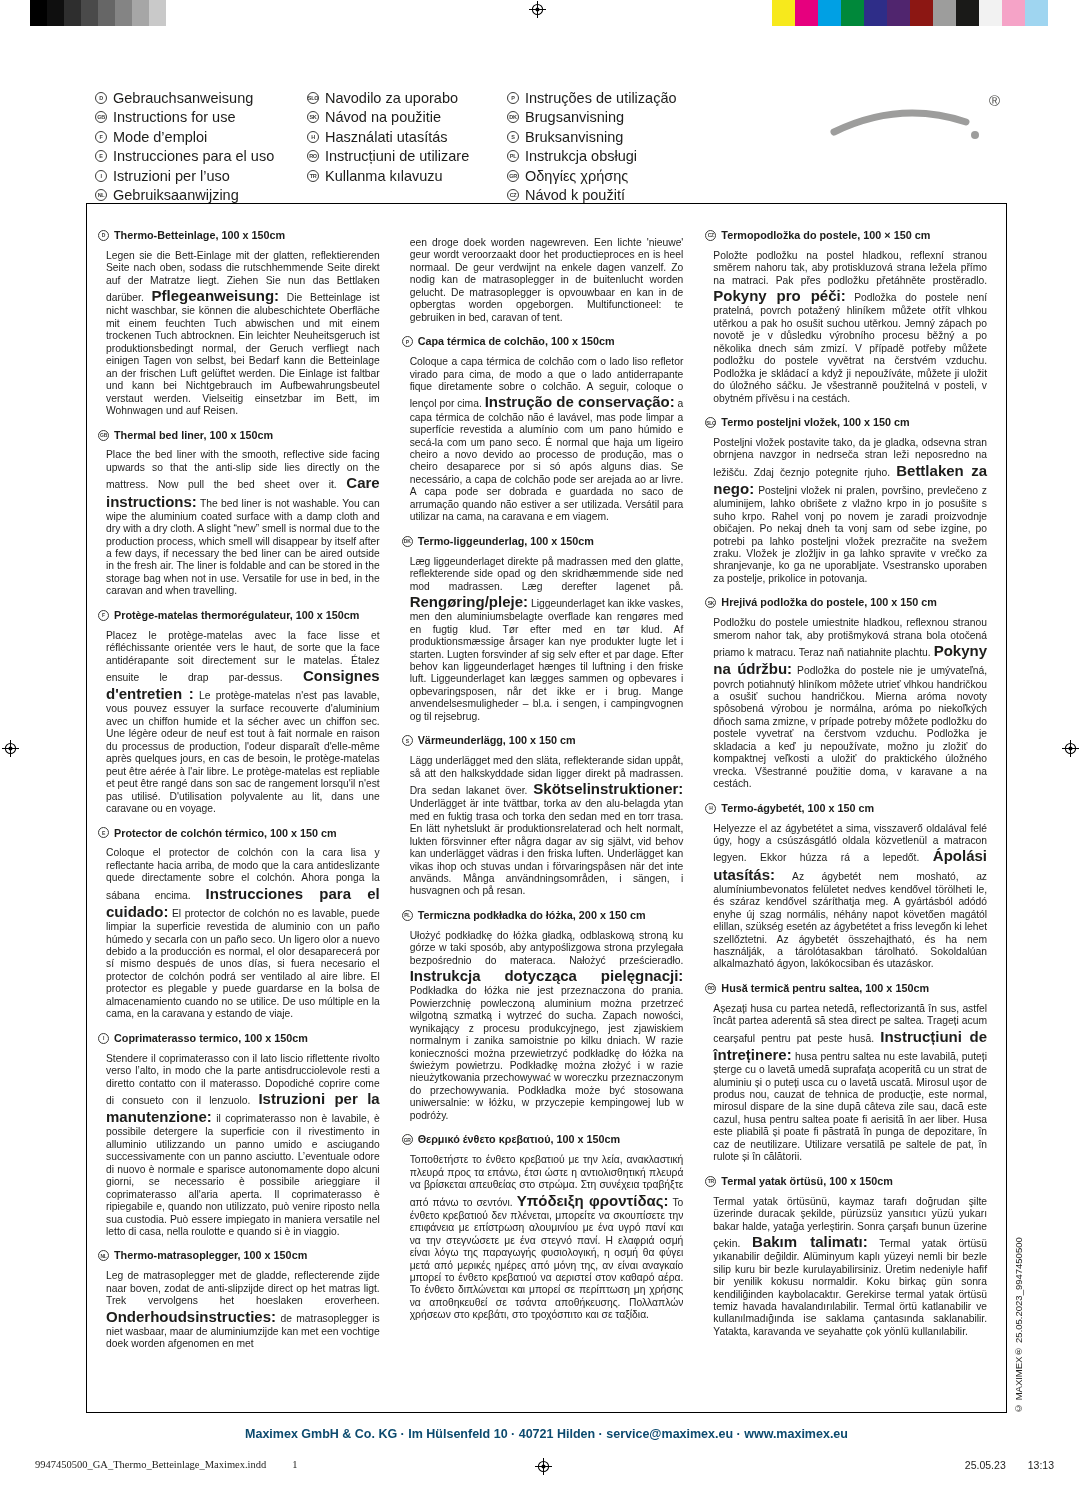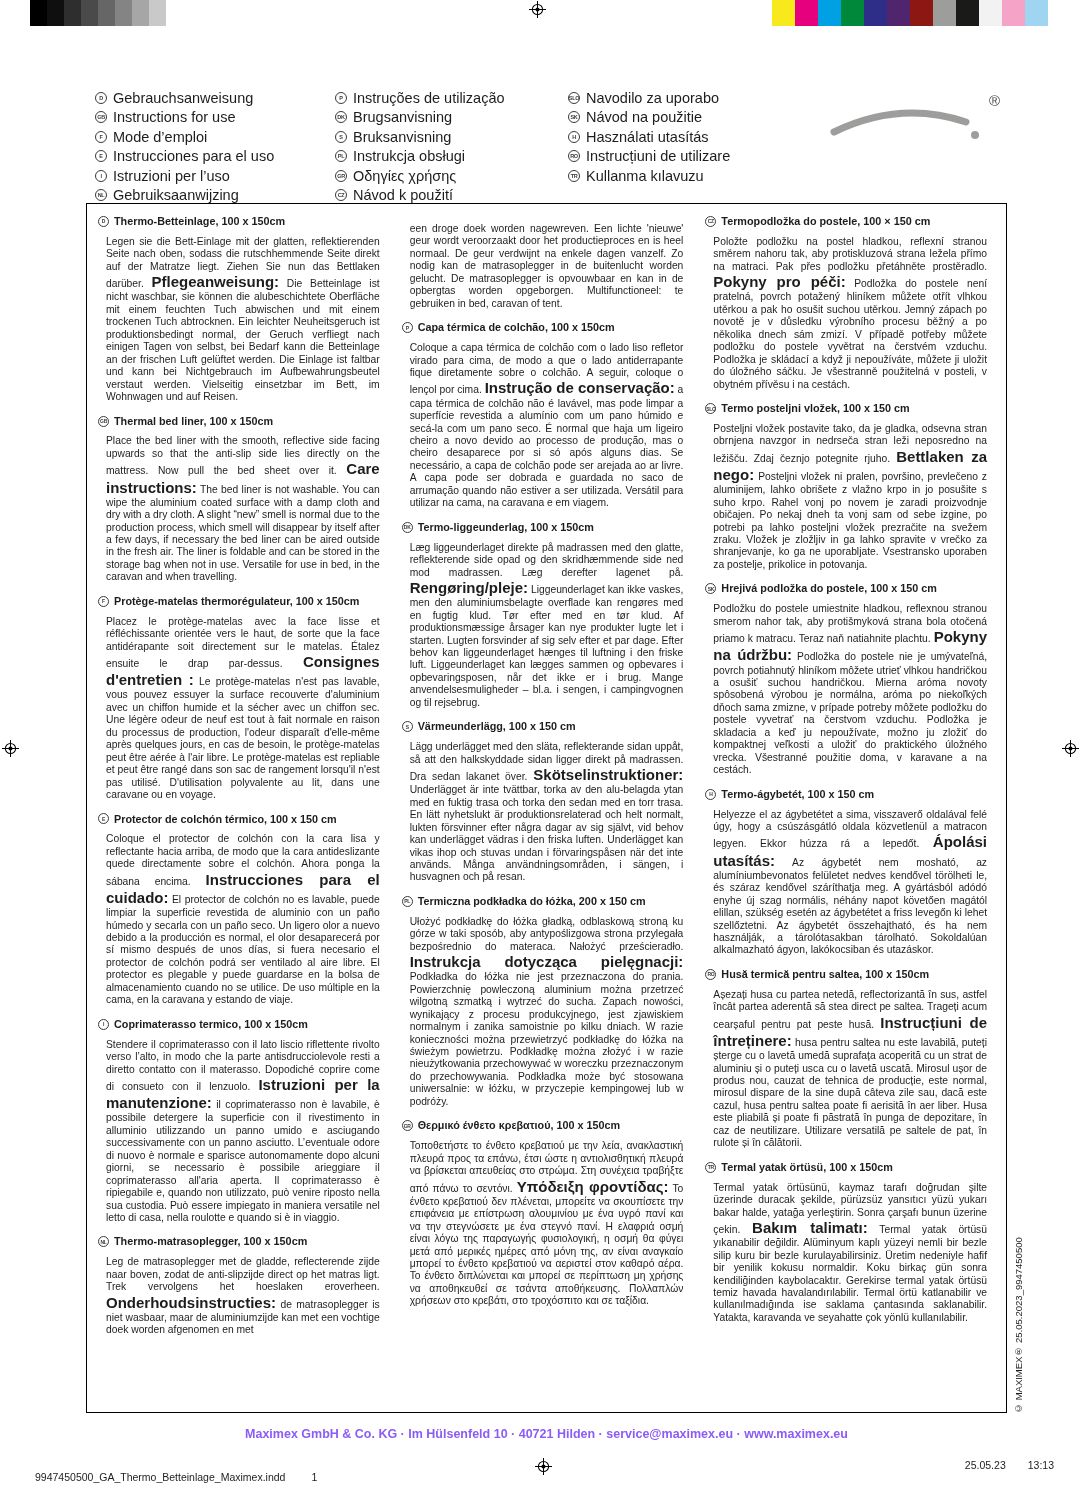--- a/index.html
+++ b/index.html
@@ -14,21 +14,21 @@
   .gray-bar span{width:17px;}
   .color-bar{left:772px;}
   .color-bar span{width:23px;}
   .regmark{position:absolute;width:17px;height:17px;}
   .regmark svg{width:100%;height:100%;}
   .rm-top{left:529px;top:1px;}
   .rm-left{left:2px;top:740px;}
   .rm-right{left:1062px;top:740px;}
   .rm-bottom{left:535px;top:1458px;}
   
-  .lang-header{position:absolute;left:95px;top:88px;display:flex;gap:28px;}
+  .lang-header{position:absolute;left:95px;top:88px;display:flex;}
   .lang-col{display:flex;flex-direction:column;}
   .lang-col.c1{width:212px;}
   .lang-col.c2{width:205px;}
   .lang-col.c3{width:200px;}
   .lang-item{display:flex;align-items:center;gap:6px;height:19.5px;font-size:14.5px;color:#1d1d1b;}
   .code-badge{
     flex:0 0 auto;width:12px;height:12px;border:1px solid #3a3a38;border-radius:50%;
     display:inline-flex;align-items:center;justify-content:center;
     font-size:5.5px;font-weight:bold;letter-spacing:-0.3px;color:#3a3a38;box-sizing:border-box;
   }
@@ -36,42 +36,42 @@
   .logo{position:absolute;left:742px;top:96px;width:260px;height:92px;}
   .logo .brand{
     position:absolute;left:0;bottom:2px;font-size:55px;font-weight:bold;
     letter-spacing:-2px;color:#1d1d1b;line-height:1;
   }
   .logo .arc{position:absolute;left:0;top:0;width:260px;height:92px;}
   .logo .reg{position:absolute;right:2px;top:-4px;font-size:15px;color:#4c4c4a;}
   
   .content-box{
     position:absolute;left:86px;top:203px;width:921px;height:1210px;
-    border:1.3px solid #000;box-sizing:border-box;padding:11px 11px;
+    border:1.3px solid #000;box-sizing:border-box;padding:25px 11px;
     display:flex;gap:14px;overflow:hidden;
   }
   .col{width:291px;overflow:hidden;}
   .sec{margin-bottom:11px;}
   .sec-title{display:flex;align-items:center;gap:5px;margin-bottom:1px;}
   .sec-title .code-badge{width:11px;height:11px;font-size:5px;}
   .sec-title b{font-size:10.8px;line-height:1.2;}
   .sec p{margin:8px;font-size:10.3px;line-height:1.21;text-align:justify;}
   .sec p b{font-size:15px;}
   
   .company-line{
     position:absolute;left:86px;top:1427px;width:921px;text-align:center;
-    font-size:12.5px;font-weight:bold;color:#8b5cf6;
+    font-size:12.5px;font-weight:bold;color:#0c4a6e;
   }
   .side-note{
     position:absolute;left:1013px;top:1222px;height:192px;
     writing-mode:vertical-rl;transform:rotate(180deg);
     font-size:9.5px;color:#1d1d1b;white-space:nowrap;
   }
   .bottom-meta{position:absolute;left:0;top:1459px;width:1084px;font-size:10.5px;color:#1d1d1b;}
-  .bm-left{position:absolute;left:35px;top:12px;}
+  .bm-left{position:absolute;left:35px;top:0;font-family:Liberation Serif, serif;}
   .bm-left .pg{margin-left:26px;}
   .bm-right{position:absolute;right:30px;top:0;}
   .bm-right .tm{margin-left:22px;}
 </style>
 </head>
 <body>
 
 <div class="bar gray-bar">
   <span style="background: rgb(0, 0, 0);"></span>
   <span style="background: rgb(15, 15, 15);"></span>
@@ -150,20 +150,42 @@
       </div>
     <div class="lang-item">
         <span class="code-badge">I</span>
         <span>Istruzioni per l’uso</span>
       </div>
     <div class="lang-item">
         <span class="code-badge">NL</span>
         <span>Gebruiksaanwijzing</span>
       </div>
   </div>
+  <div class="lang-col c3">
+    <div class="lang-item">
+        <span class="code-badge">SLO</span>
+        <span>Navodilo za uporabo</span>
+      </div>
+    <div class="lang-item">
+        <span class="code-badge">SK</span>
+        <span>Návod na použitie</span>
+      </div>
+    <div class="lang-item">
+        <span class="code-badge">H</span>
+        <span>Használati utasítás</span>
+      </div>
+    <div class="lang-item">
+        <span class="code-badge">RO</span>
+        <span>Instrucțiuni de utilizare</span>
+      </div>
+    <div class="lang-item">
+        <span class="code-badge">TR</span>
+        <span>Kullanma kılavuzu</span>
+      </div>
+  </div>
   <div class="lang-col c2">
     <div class="lang-item">
         <span class="code-badge">P</span>
         <span>Instruções de utilização</span>
       </div>
     <div class="lang-item">
         <span class="code-badge">DK</span>
         <span>Brugsanvisning</span>
       </div>
     <div class="lang-item">
@@ -174,42 +196,20 @@
         <span class="code-badge">PL</span>
         <span>Instrukcja obsługi</span>
       </div>
     <div class="lang-item">
         <span class="code-badge">GR</span>
         <span>Οδηγίες χρήσης</span>
       </div>
     <div class="lang-item">
         <span class="code-badge">CZ</span>
         <span>Návod k použití</span>
-      </div>
-  </div>
-  <div class="lang-col c3">
-    <div class="lang-item">
-        <span class="code-badge">SLO</span>
-        <span>Navodilo za uporabo</span>
-      </div>
-    <div class="lang-item">
-        <span class="code-badge">SK</span>
-        <span>Návod na použitie</span>
-      </div>
-    <div class="lang-item">
-        <span class="code-badge">H</span>
-        <span>Használati utasítás</span>
-      </div>
-    <div class="lang-item">
-        <span class="code-badge">RO</span>
-        <span>Instrucțiuni de utilizare</span>
-      </div>
-    <div class="lang-item">
-        <span class="code-badge">TR</span>
-        <span>Kullanma kılavuzu</span>
       </div>
   </div>
 </div>
 
 <div class="logo">
   <svg class="arc" viewBox="0 0 260 92">
     <path d="M 92 36 Q 158 4 224 26" fill="none" stroke="#9d9d9c" stroke-width="7" stroke-linecap="round"></path>
     <circle cx="233" cy="39" r="4" fill="#9d9d9c"></circle>
   </svg>
   <span class="reg">®</span>

